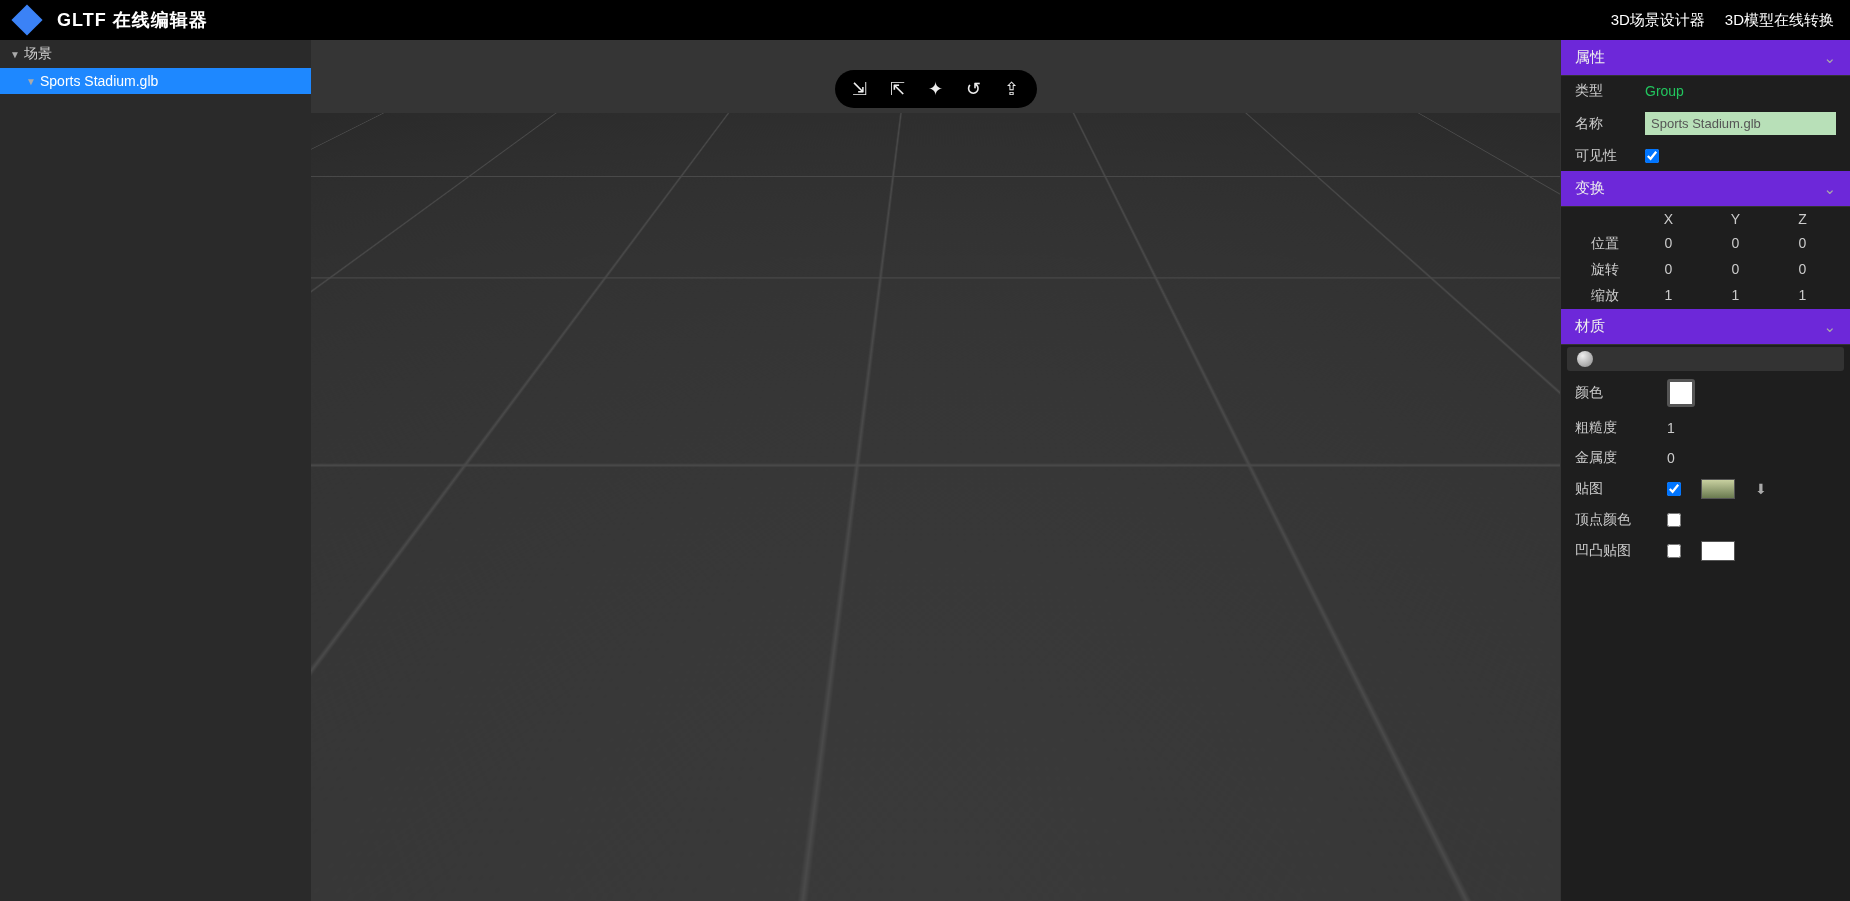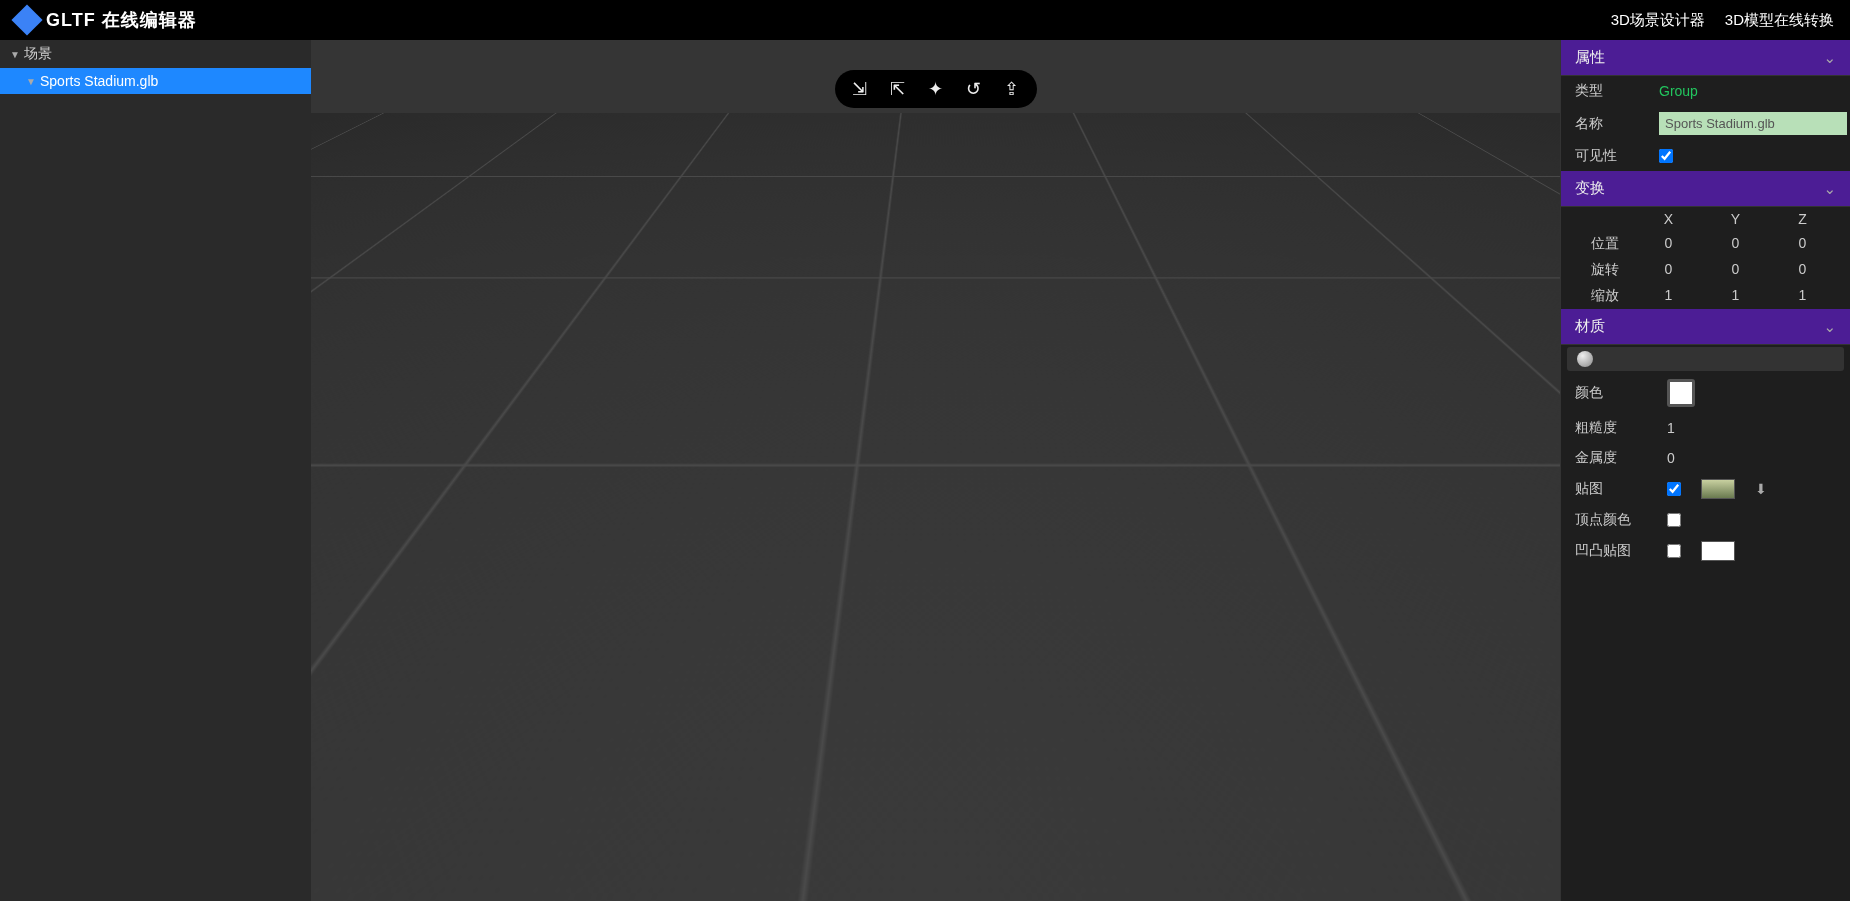--- a/index.html
+++ b/index.html
@@ -1,18 +1,18 @@
 <!DOCTYPE html>
 <html><head>
 <meta charset="utf-8">
 <style>
 *{box-sizing:border-box;margin:0;padding:0;font-family:"Microsoft YaHei",Arial,sans-serif}
 body{background:#1a1a1a;color:#ccc;overflow:hidden;width:1850px;height:901px;position:relative}
 .header{height:40px;background:#000;display:flex;align-items:center;padding:0 16px;justify-content:space-between}
-.logo-block{display:flex;align-items:center;gap:8px}
+.logo-block{display:flex;align-items:center;gap:19px}
 .logo-icon{width:22px;height:22px;background:#3b82f6;transform:rotate(45deg)}
 .logo-text{color:#fff;font-weight:bold;font-size:18px;letter-spacing:1px}
 .header-links{display:flex;gap:20px;font-size:15px;color:#fff}
 .header-links span{cursor:pointer}
 .main{display:flex;height:861px}
 .sidebar-left{width:311px;background:#2a2a2a;display:flex;flex-direction:column}
 .search-row{padding:6px 16px;color:#888;font-size:14px;border-bottom:1px solid #333}
 .tree{flex:1;font-size:14px}
 .tree-row{padding:5px 10px;display:flex;align-items:center;gap:4px;cursor:pointer}
 .tree-row.selected{background:#1e88ff;color:#fff}
@@ -37,23 +37,23 @@
 .dialog{position:absolute;left:625px;top:150px;width:312px;background:#111;border-radius:4px;box-shadow:0 8px 30px rgba(0,0,0,.6);color:#ddd;font-size:14px}
 .dialog-head{display:flex;justify-content:space-between;padding:10px 14px;font-size:13px;color:#aaa}
 .dialog-head .close{cursor:pointer;color:#ddd;font-size:16px}
 .dialog-body{padding:6px 14px 14px}
 .dialog-title2{font-size:16px;color:#eee;margin-bottom:16px}
 .offset-row{display:flex;gap:14px;align-items:center}
 .offset-row input{width:36px;background:#000;border:none;color:#ddd;text-align:center;padding:4px;font-size:13px}
 .dialog-foot{display:flex;justify-content:flex-end;padding:8px 14px 14px}
 .btn-primary{background:#1e88ff;color:#fff;border:none;padding:6px 16px;border-radius:4px;cursor:pointer;font-size:14px}
 .sidebar-right{width:290px;background:#1e1e1e;overflow-y:auto;font-size:14px;border-left:1px solid #333}
-.section-head{display:flex;justify-content:space-between;align-items:center;padding:8px 14px;background:#4c1d95;font-size:15px;color:#eee;border-bottom:1px solid #333}
+.section-head{display:flex;justify-content:space-between;align-items:center;padding:8px 14px;background:#6d28d9;font-size:15px;color:#eee;border-bottom:1px solid #333}
 .section-head .chev{cursor:pointer;color:#aaa}
-.prop-row{display:flex;align-items:center;padding:6px 14px;gap:24px;color:#ccc}
+.prop-row{display:flex;align-items:center;padding:6px 14px;gap:10px;color:#ccc}
 .prop-row .lbl{width:60px;flex:none}
 .prop-row .val{color:#22c55e}
 .name-input{flex:1;background:#b8e0b8;color:#555;border:none;padding:4px 6px;font-size:13px}
 .xyz-head{display:flex;padding:4px 14px;color:#ccc}
 .xyz-head span{flex:1;text-align:center}
 .xyz-head .lbl{width:60px;flex:none}
 .mat-row{padding:6px 14px;display:flex;align-items:center;gap:20px}
 .mat-row .lbl{width:72px;flex:none}
 .swatch{width:28px;height:28px;background:#fff;border:3px solid #555;border-radius:3px}
 .chk{width:14px;height:14px}

